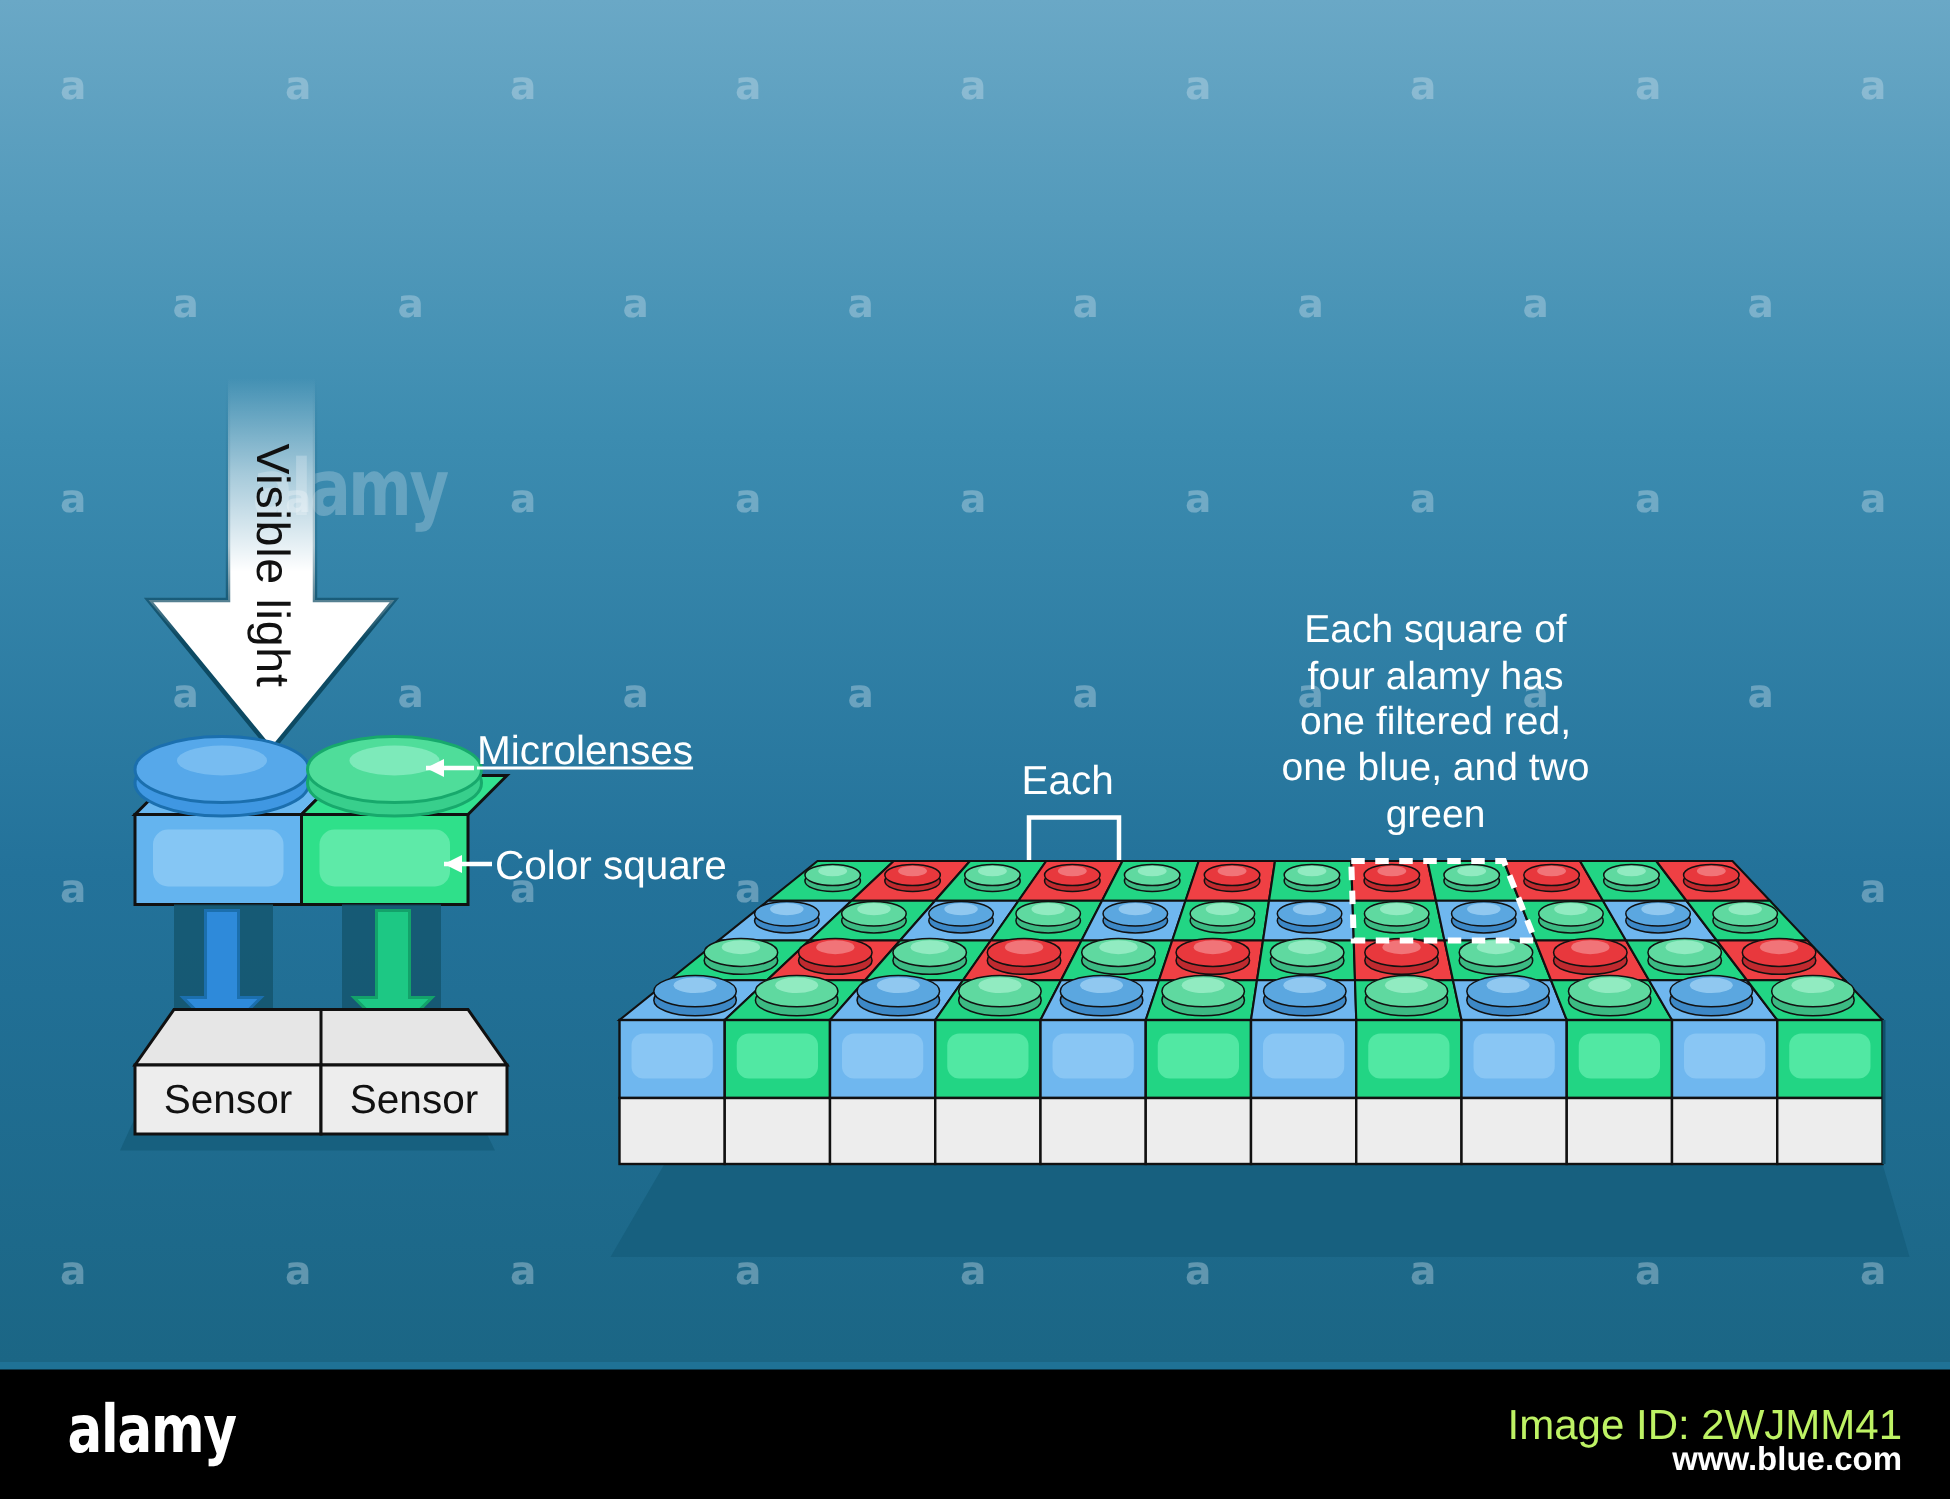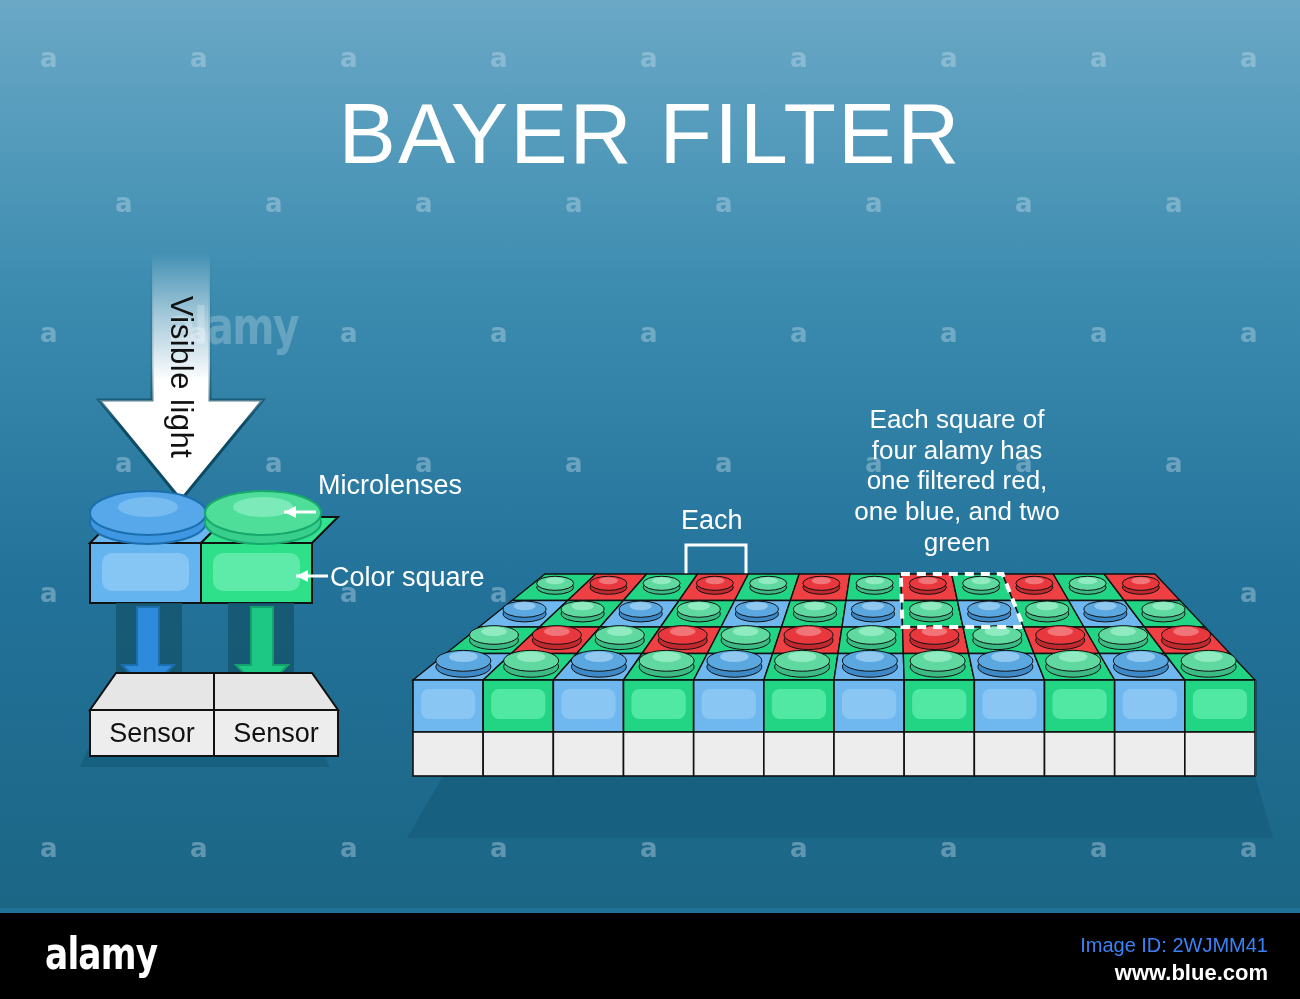--- a/index.html
+++ b/index.html
@@ -61,21 +61,21 @@
   }
 
   
   #left-stack{position:absolute;left:80px;top:495px;width:250px;height:260px;}
   #left-stack svg{display:block;overflow:visible;}
 
   
   .lbl{
     position:absolute;color:#fff;font-size:27px;white-space:nowrap;
   }
-  #lbl-microlenses{left:318px;top:470px;}
+  #lbl-microlenses{left:318px;top:485px;text-decoration:underline;}
   #lbl-colorfilter{left:330px;top:562px;}
 
   
   #lbl-pixel{left:681px;top:505px;font-size:27px;}
 
   
   #note{
     position:absolute;left:852px;top:404px;width:210px;
     color:#fff;font-size:26px;line-height:1.18;text-align:center;
   }
@@ -90,21 +90,21 @@
     background:#000;
   }
   #bar-rule{position:absolute;left:0;top:0;width:1300px;height:5px;background:#1f7296;}
   #logo{
     position:absolute;left:45px;top:24px;
     color:#fff;font-family:"DejaVu Sans", sans-serif;font-weight:700;
     font-size:44px;letter-spacing:-1px;line-height:1;
     transform:scaleX(.78);transform-origin:left top;
   }
   #imgid{
-    position:absolute;right:32px;top:26px;color:#3b82f6;font-size:20px;
+    position:absolute;right:32px;top:26px;color:#bef264;font-size:28px;
   }
   #site{
     position:absolute;right:32px;top:52px;color:#fff;font-size:22px;font-weight:700;
   }
 </style>
 </head>
 <body>
 
 <div id="stage">
 
@@ -168,21 +168,20 @@
         <div class="wm" style="left: 490px; top: 835px;">a</div>
         <div class="wm" style="left: 640px; top: 835px;">a</div>
         <div class="wm" style="left: 790px; top: 835px;">a</div>
         <div class="wm" style="left: 940px; top: 835px;">a</div>
         <div class="wm" style="left: 1090px; top: 835px;">a</div>
         <div class="wm" style="left: 1240px; top: 835px;">a</div>
         <div class="wm big" style="left: 150px; top: 300px; transform: scaleX(0.78);">alamy</div>
         <div class="wm big" style="left: 845px; top: 640px; transform: scaleX(0.78);">alamy</div>
       </div>
 
-    <div id="title">BAYER FILTER</div>
 
     <div id="arrow-wrap">
       <svg width="170" height="250" viewBox="0 0 170 250">
         <defs>
           <linearGradient id="arrGrad" x1="0" y1="0" x2="0" y2="1">
             <stop offset="0%" stop-color="#ffffff" stop-opacity="0"></stop>
             <stop offset="26%" stop-color="#ffffff" stop-opacity=".55"></stop>
             <stop offset="52%" stop-color="#ffffff" stop-opacity="1"></stop>
             <stop offset="100%" stop-color="#ffffff" stop-opacity="1"></stop>
           </linearGradient>

